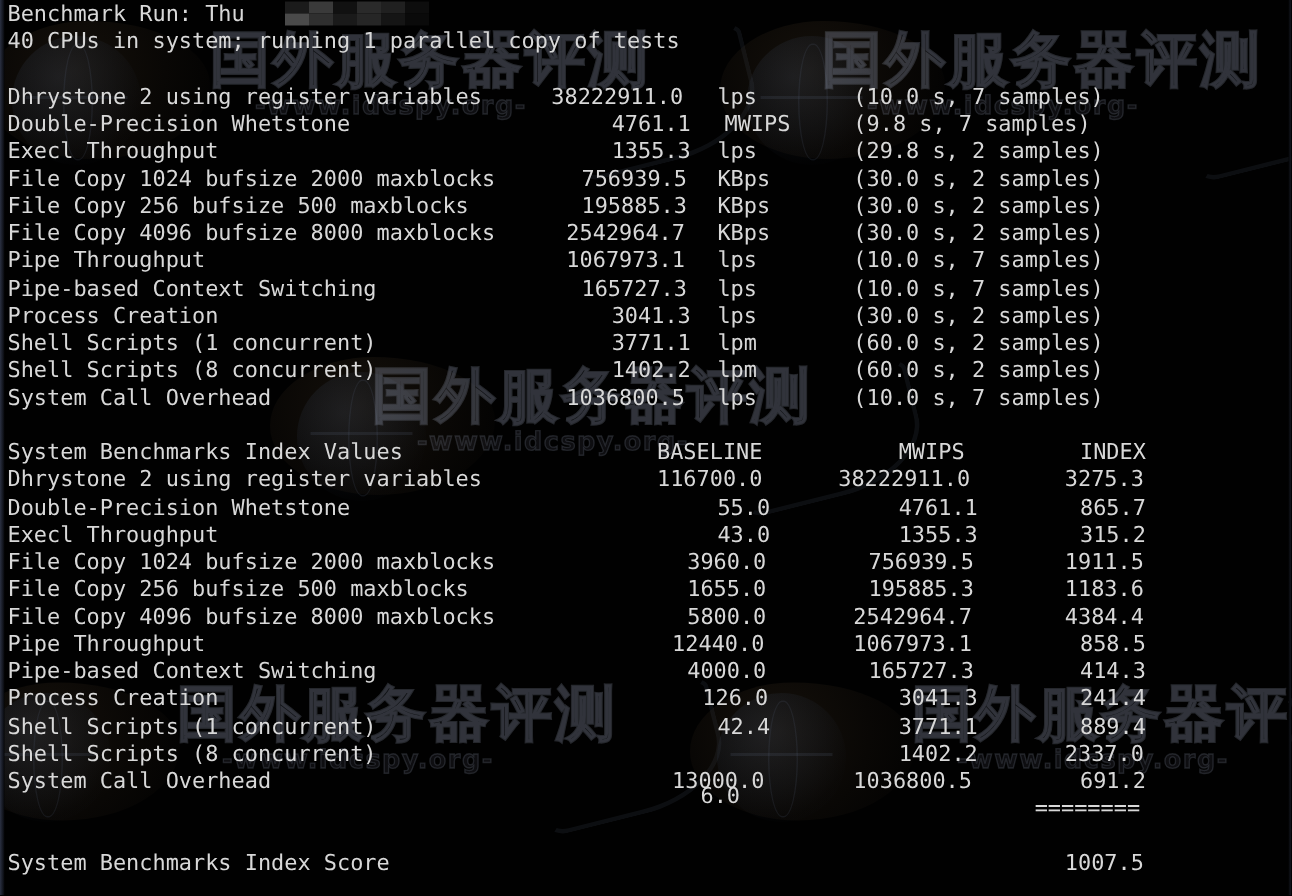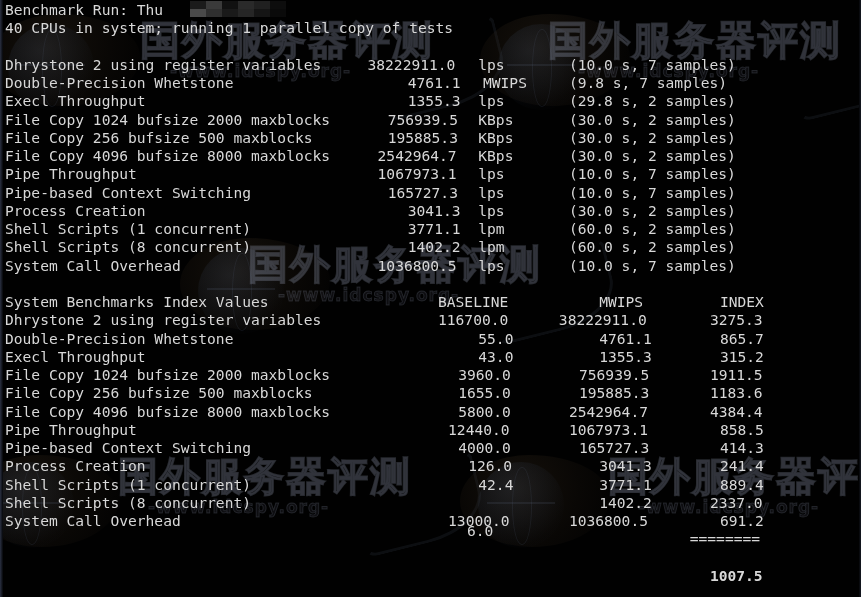--- a/index.html
+++ b/index.html
@@ -210,21 +210,21 @@
       <div class="line"><span class="seg" style="left: 0px;">File Copy 256 bufsize 500 maxblocks</span><span class="seg" style="left: 453.15px;">1655.0</span><span class="seg" style="left: 573.99px;">195885.3</span><span class="seg" style="left: 704.9px;">1183.6</span></div>
       <div class="line"><span class="seg" style="left: 0px;">File Copy 4096 bufsize 8000 maxblocks</span><span class="seg" style="left: 453.15px;">5800.0</span><span class="seg" style="left: 563.92px;">2542964.7</span><span class="seg" style="left: 704.9px;">4384.4</span></div>
       <div class="line"><span class="seg" style="left: 0px;">Pipe Throughput</span><span class="seg" style="left: 443.08px;">12440.0</span><span class="seg" style="left: 563.92px;">1067973.1</span><span class="seg" style="left: 714.97px;">858.5</span></div>
       <div class="line"><span class="seg" style="left: 0px;">Pipe-based Context Switching</span><span class="seg" style="left: 453.15px;">4000.0</span><span class="seg" style="left: 573.99px;">165727.3</span><span class="seg" style="left: 714.97px;">414.3</span></div>
       <div class="line"><span class="seg" style="left: 0px;">Process Creation</span><span class="seg" style="left: 463.22px;">126.0</span><span class="seg" style="left: 594.13px;">3041.3</span><span class="seg" style="left: 714.97px;">241.4</span></div>
       <div class="line"><span class="seg" style="left: 0px;">Shell Scripts (1 concurrent)</span><span class="seg" style="left: 473.29px;">42.4</span><span class="seg" style="left: 594.13px;">3771.1</span><span class="seg" style="left: 714.97px;">889.4</span></div>
       <div class="line"><span class="seg" style="left: 0px;">Shell Scripts (8 concurrent)</span><span class="seg" style="left: 462px; margin-top: 28px;">6.0</span><span class="seg" style="left: 594.13px;">1402.2</span><span class="seg" style="left: 704.9px;">2337.0</span></div>
       <div class="line"><span class="seg" style="left: 0px;">System Call Overhead</span><span class="seg" style="left: 443.08px;">13000.0</span><span class="seg" style="left: 563.92px;">1036800.5</span><span class="seg" style="left: 714.97px;">691.2</span></div>
       <div class="line"><span class="seg" style="left: 684.76px;">========</span></div>
       <div class="blank"></div>
-      <div class="line"><span class="seg" style="left: 704.9px; font-weight: bold;">1007.5</span></div>
+      <div class="line"><span class="seg" style="left: 0px;">System Benchmarks Index Score</span><span class="seg" style="left: 704.9px;">1007.5</span></div>
     </div>
 
   <div id="redaction">
       <i style="background: rgb(27, 27, 27);"></i>
       <i style="background: rgb(58, 58, 58);"></i>
       <i style="background: rgb(17, 17, 17);"></i>
       <i style="background: rgb(42, 42, 42);"></i>
       <i style="background: rgb(32, 32, 32);"></i>
       <i style="background: rgb(13, 13, 13);"></i>
       <i style="background: rgb(74, 74, 74);"></i>

